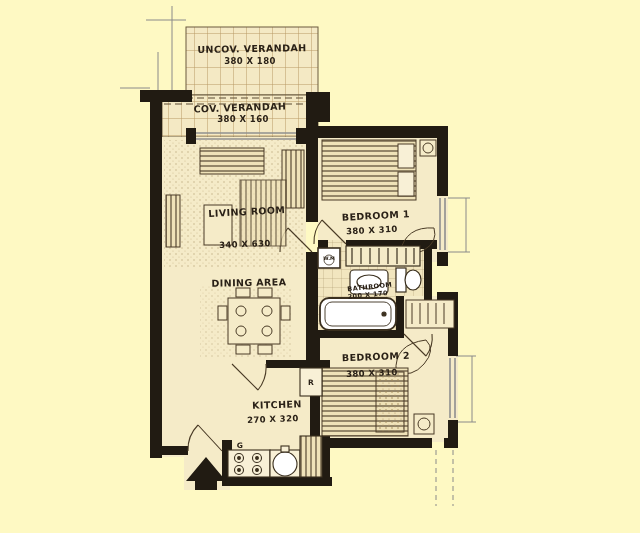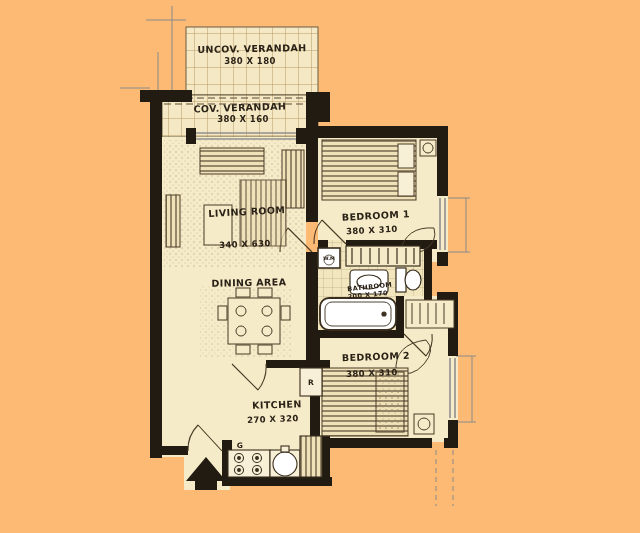--- a/index.html
+++ b/index.html
@@ -1,16 +1,16 @@
 <!DOCTYPE html>
 <html><head>
 <meta charset="utf-8">
 <style>
   html,body{margin:0;padding:0;background:#ffffff;}
-  .canvas{position:relative;width:640px;height:533px;background:#fdba74;overflow:hidden;
+  .canvas{position:relative;width:640px;height:533px;background:#fef9c3;overflow:hidden;
           font-family:"DejaVu Sans", sans-serif;}
   svg{display:block}
   text{font-family:"DejaVu Sans", sans-serif; fill:#2a2117; letter-spacing:.4px; font-weight:bold;}
   .roomname{font-size:9.5px;}
   .roomdims{font-size:8.5px;}
   .tinylabel{font-size:6.5px;}
   .microlabel{font-size:4.8px; letter-spacing:0;}
   .appl{font-size:7.5px;}
 </style>
 </head>

